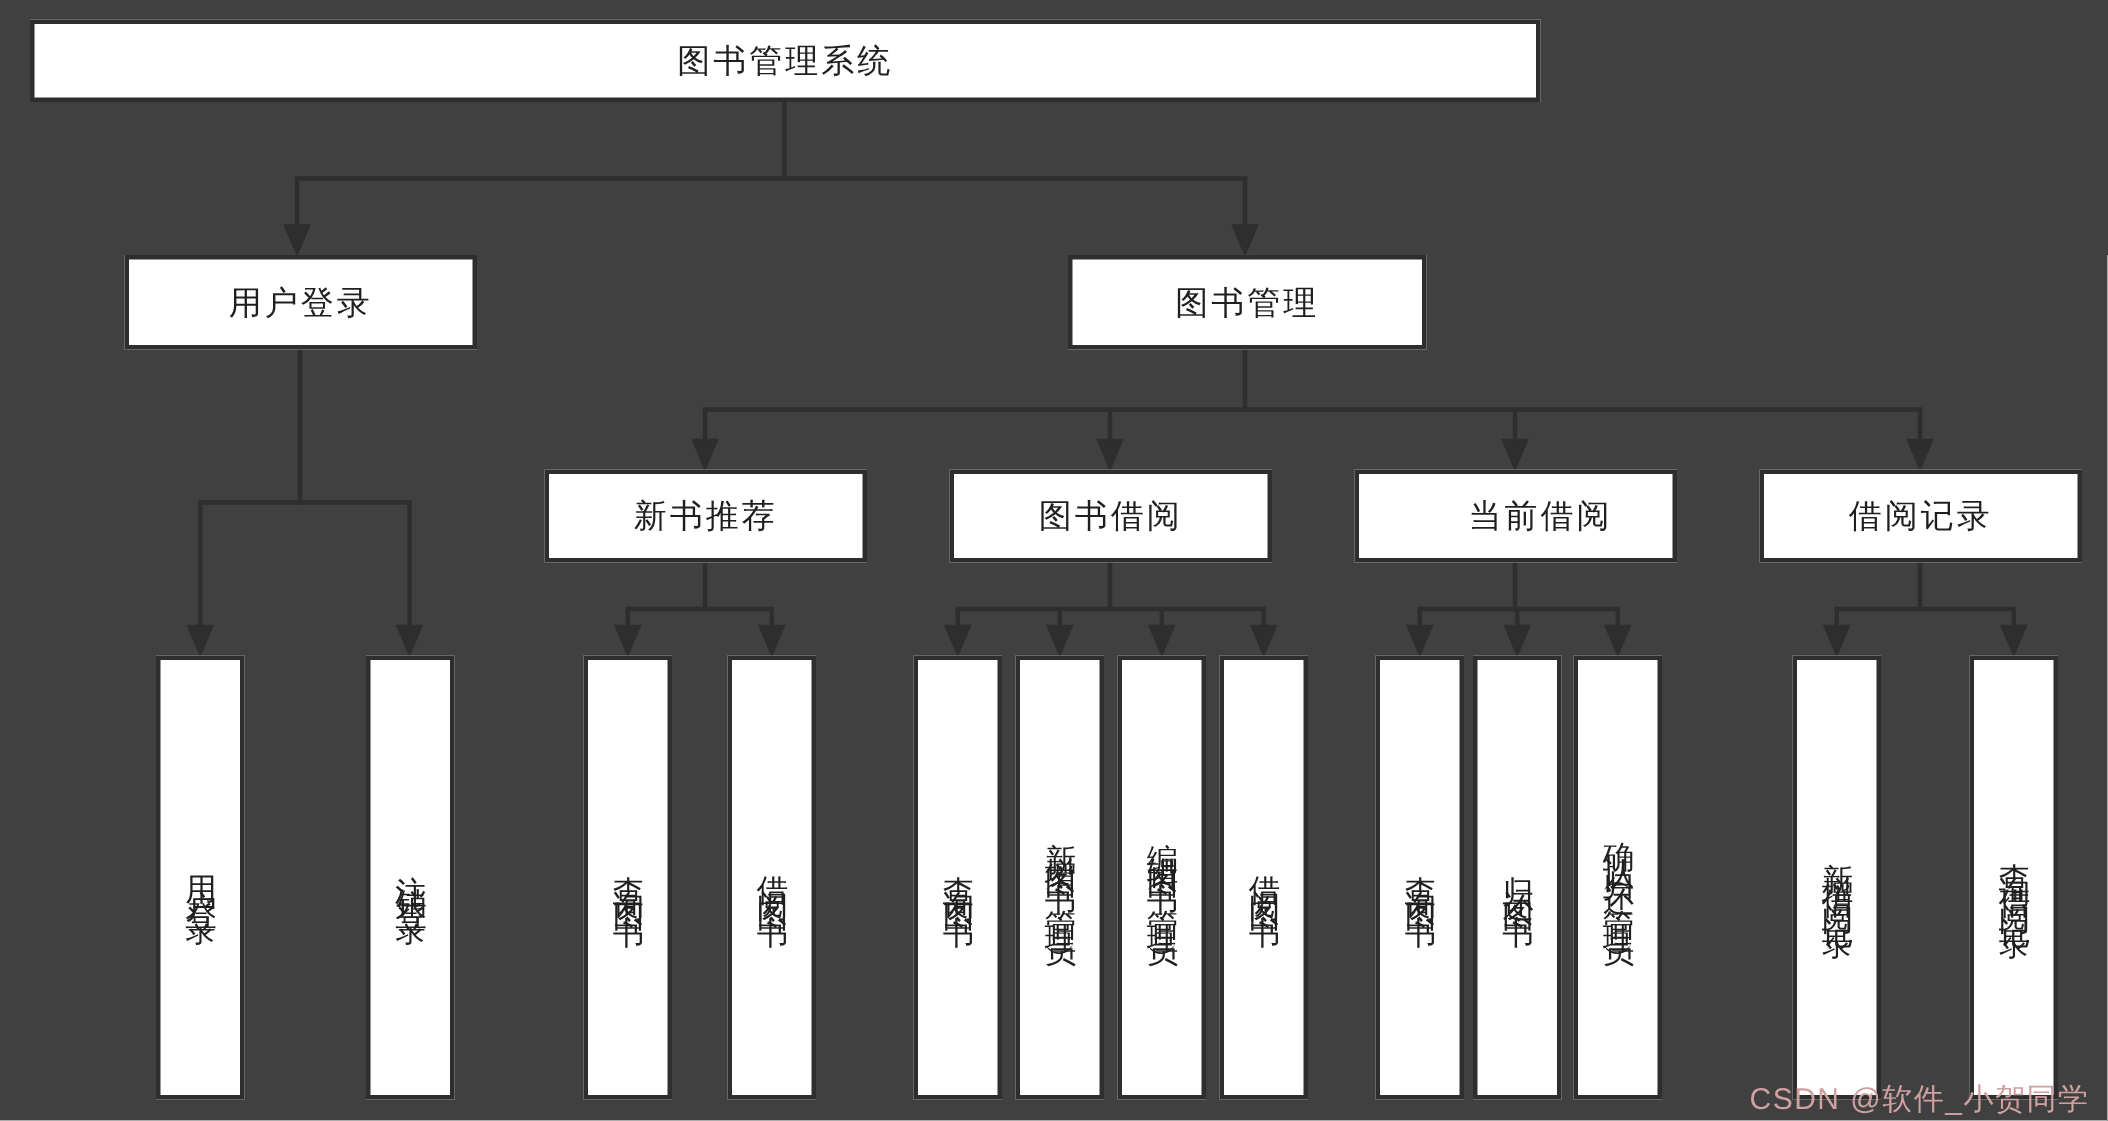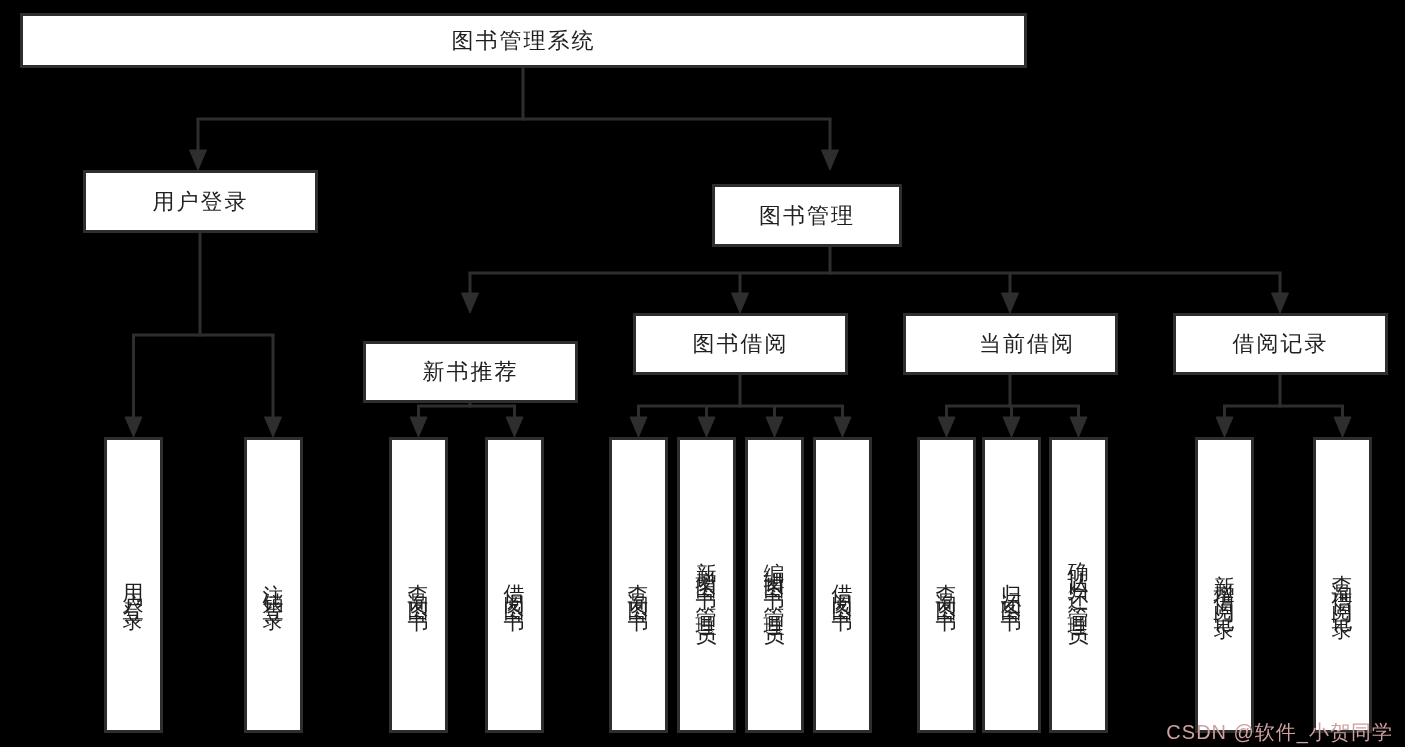--- a/index.html
+++ b/index.html
@@ -1,20 +1,20 @@
 <!DOCTYPE html>
 <html><head>
 <meta charset="utf-8">
 <style>
   html, body { margin: 0; padding: 0; background: #ffffff; }
   .stage {
     position: relative;
     width: 1405px;
     height: 747px;
-    background: #000000;
+    background: #404040;
     font-family: "Liberation Sans", sans-serif;
     color: #1f1f1f;
     overflow: hidden;
   }
   svg.connectors {
     position: absolute;
     left: 0; top: 0;
     width: 1405px; height: 747px;
     z-index: 1;
   }
@@ -116,25 +116,25 @@
     <polygon points="1334,417 1351,417 1342.5,437" stroke-width="1"></polygon>
   </svg>
 
   <div class="box root-box" style="left:20px; top:13px; width:1007px; height:55px;">
     <span>图书管理系统</span>
   </div>
 
   <div class="box hbox" style="left:83px; top:170px; width:235px; height:63px;">
     <span>用户登录</span>
   </div>
-  <div class="box hbox" style="left:712px; top:184px; width:190px; height:63px;text-align:center;">
+  <div class="box hbox" style="left:712px; top:170px; width:239px; height:63px;text-align:center;">
     <span>图书管理</span>
   </div>
 
-  <div class="box hbox" style="left:363px; top:313px; width:215px; height:62px;margin-top:28px;">
+  <div class="box hbox" style="left:363px; top:313px; width:215px; height:62px;">
     <span>新书推荐</span>
   </div>
   <div class="box hbox" style="left:633px; top:313px; width:215px; height:62px;text-align:center;">
     <span>图书借阅</span>
   </div>
   <div class="box hbox" style="left:903px; top:313px; width:215px; height:62px;padding-left:33px;">
     <span>当前借阅</span>
   </div>
   <div class="box hbox" style="left:1173px; top:313px; width:215px; height:62px;">
     <span>借阅记录</span>

